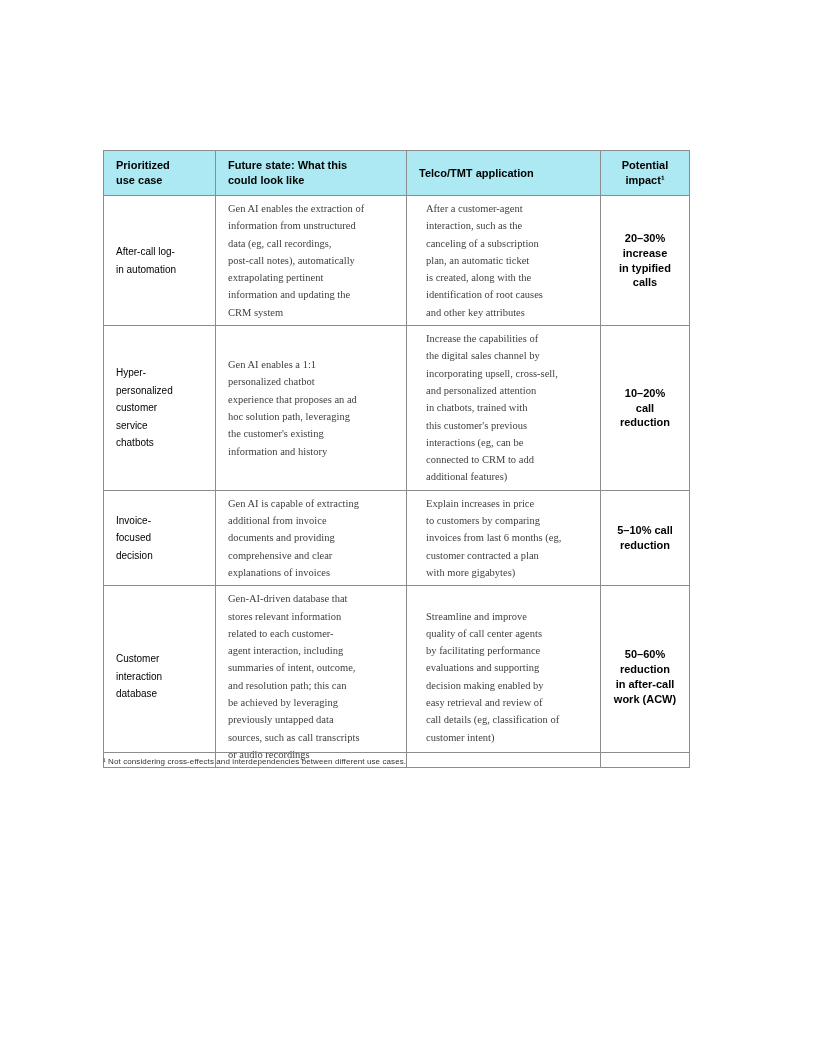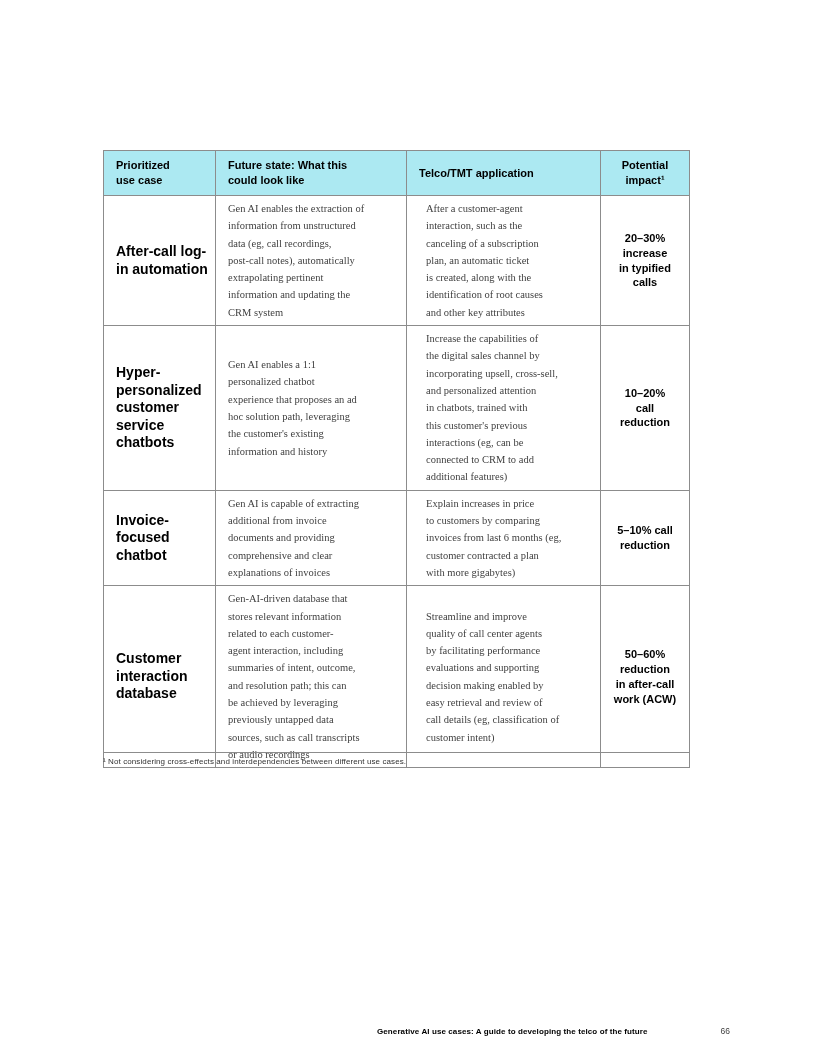--- a/index.html
+++ b/index.html
@@ -44,23 +44,23 @@
     color: #000000;
     font-size: 11px;
     line-height: 15px;
     font-weight: bold;
     text-align: left;
     padding: 5px 6px 5px 12px;
     height: 45px;
   }
   table.exhibit-table th.center { text-align: center; padding: 5px 3px; margin-top: 40px; }
   td.use-case {
-    font-weight: bold;
-    color: #000000;
-    font-size: 14px;
+    font-weight: normal;
+    color: #000000;
+    font-size: 10px;
     line-height: 17.5px;
     padding: 4px 6px 4px 12px;
   }
   td.body-cell {
     font-size: 10.5px;
     line-height: 17.3px;
     color: #3f3f3f;
     padding: 4px 6px 4px 12px;
     vertical-align: middle;
     font-family: Liberation Serif, serif;
@@ -179,21 +179,21 @@
 interactions (eg, can be
 connected to CRM to add
 additional features)</td>
         <td class="impact">10–20%
 call
 reduction</td>
       </tr>
       <tr class="row-3">
         <td class="use-case">Invoice-
 focused
-chatbot</td>
+decision</td>
         <td class="body-cell">Gen AI is capable of extracting
 additional from invoice
 documents and providing
 comprehensive and clear
 explanations of invoices</td>
         <td class="body-cell app-cell">Explain increases in price
 to customers by comparing
 invoices from last 6 months (eg,
 customer contracted a plan
 with more gigabytes)</td>
@@ -226,18 +226,14 @@
 reduction
 in after-call
 work (ACW)</td>
       </tr>
     </tbody>
   </table>
 
   <div class="footnote-rule"></div>
   <div class="footnote">¹ Not considering cross-effects and interdependencies between different use cases.</div>
 
-  <div class="footer">
-    <span class="footer-title">Generative AI use cases: A guide to developing the telco of the future</span>
-    <span class="footer-page">66</span>
-  </div>
 
 </div>
 
 </body></html>

